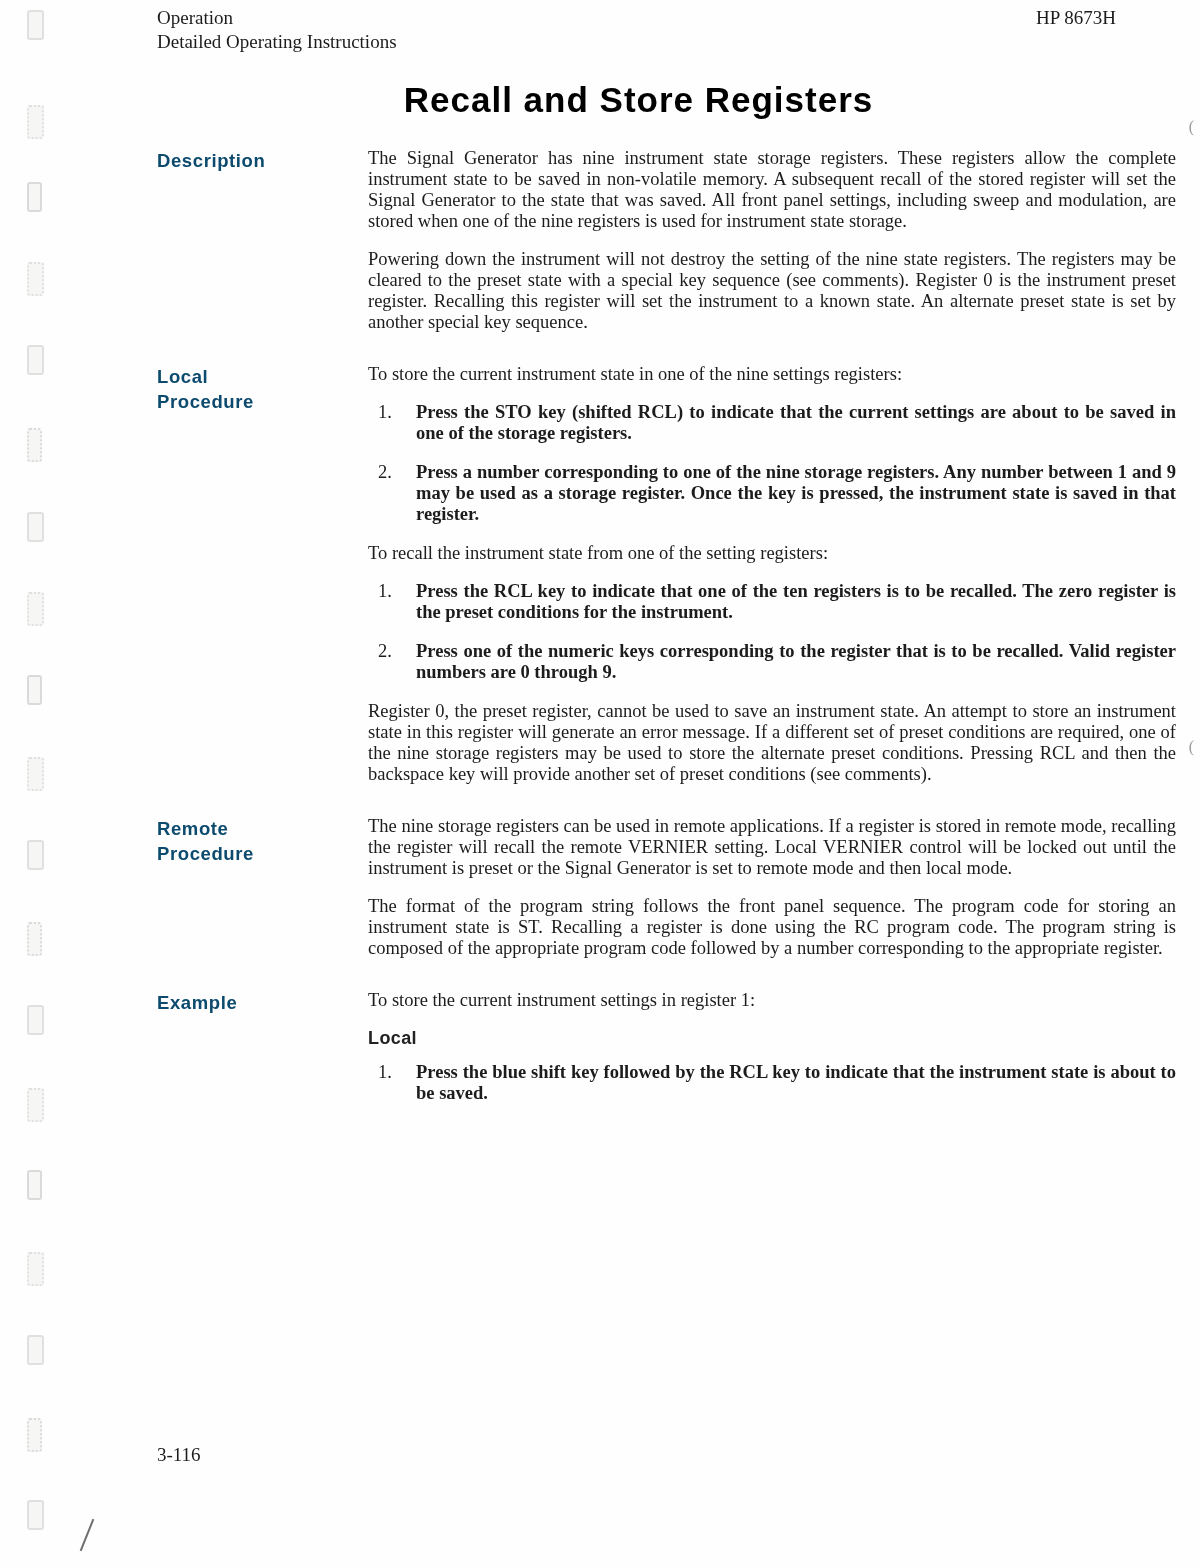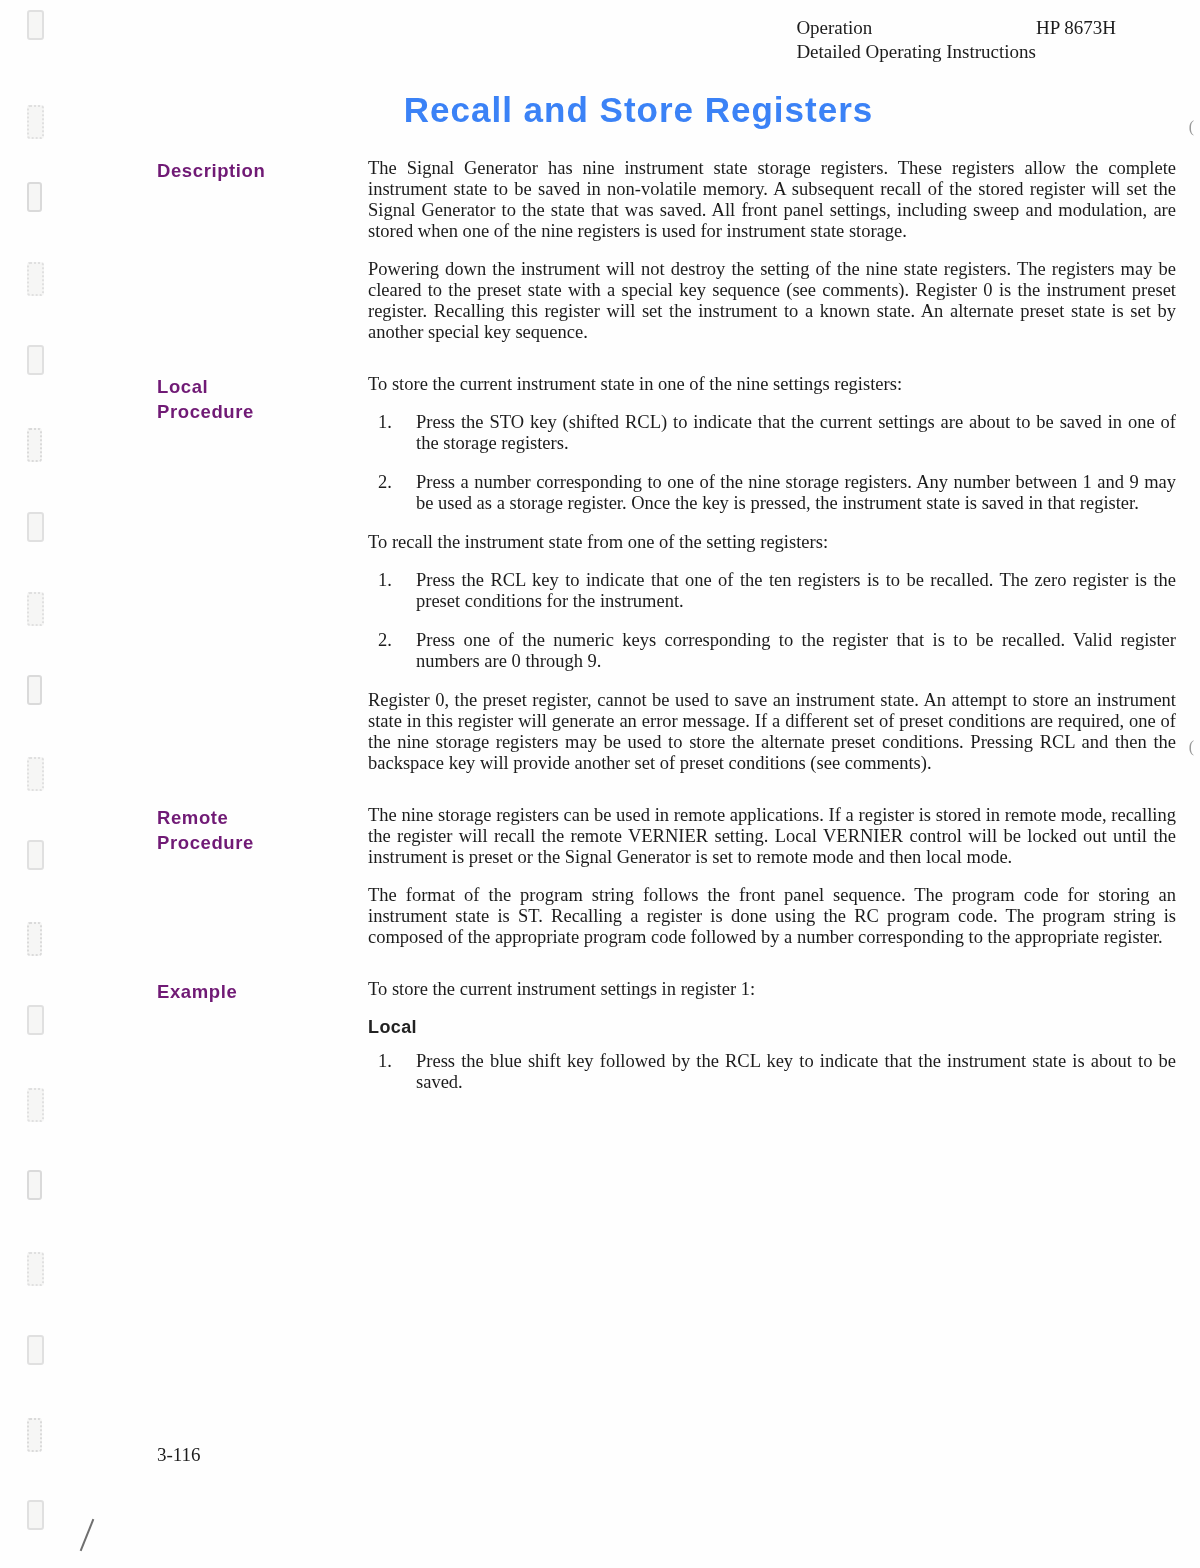--- a/index.html
+++ b/index.html
@@ -37,63 +37,63 @@
   }
   .paren-artifact {
     position: absolute;
     right: 6px;
     color: #9a9a9a;
     font-size: 16px;
   }
 
   .page-header {
     display: flex;
-    justify-content: flex-end;
-    padding: 16px 84px 0 157px;
+    justify-content: space-between;
+    padding: 6px 84px 0 157px;
     font-size: 19px;
     line-height: 24px;
   }
   .doc-title {
     padding: 0 22px 0 99px;
     margin-top: 26px;
     margin-bottom: 28px;
     text-align: center;
     font-family: "Liberation Sans", sans-serif;
     font-size: 35px;
     font-weight: 700;
     letter-spacing: 1px;
-    color: #3b82f6;
+    color: #000000;
   }
   .row {
     display: flex;
     padding: 0 24px 0 157px;
     margin-bottom: 14px;
   }
   .label-col {
     width: 183px;
     flex-shrink: 0;
     font-family: "Liberation Sans", sans-serif;
     font-weight: 700;
     font-size: 18.5px;
     line-height: 25px;
     letter-spacing: 0.6px;
-    color: #701a75;
+    color: #0c4a6e;
   }
   .body-col { flex: 1; font-size: 18.5px; line-height: 21px; margin-left: 28px; }
   .body-col p {
     text-align: justify;
     margin-bottom: 17px;
   }
   .intro { margin-bottom: 13px; }
   .step {
     display: flex;
     margin: 0 0 18px 10px;
   }
   .step-num { width: 38px; flex-shrink: 0; }
-  .step-text { flex: 1; text-align: justify; }
+  .step-text { flex: 1; text-align: justify; font-weight: bold; }
   .subhead {
     font-family: "Liberation Sans", sans-serif;
     font-weight: 700;
     font-size: 18px;
     letter-spacing: 0.4px;
     margin: 6px 0 13px 0;
     color: #222;
   }
   .page-footer {
     position: absolute;

